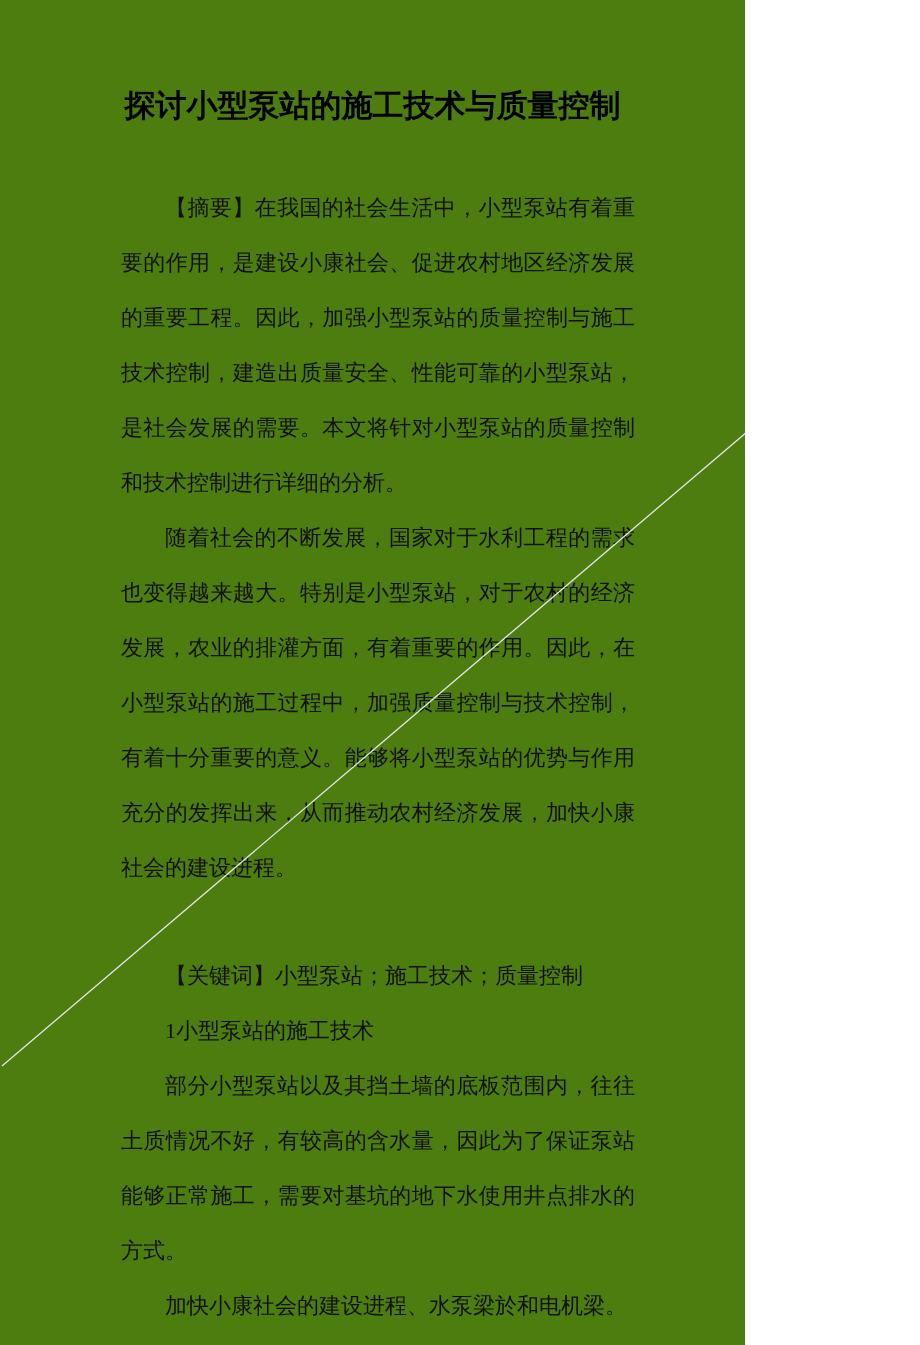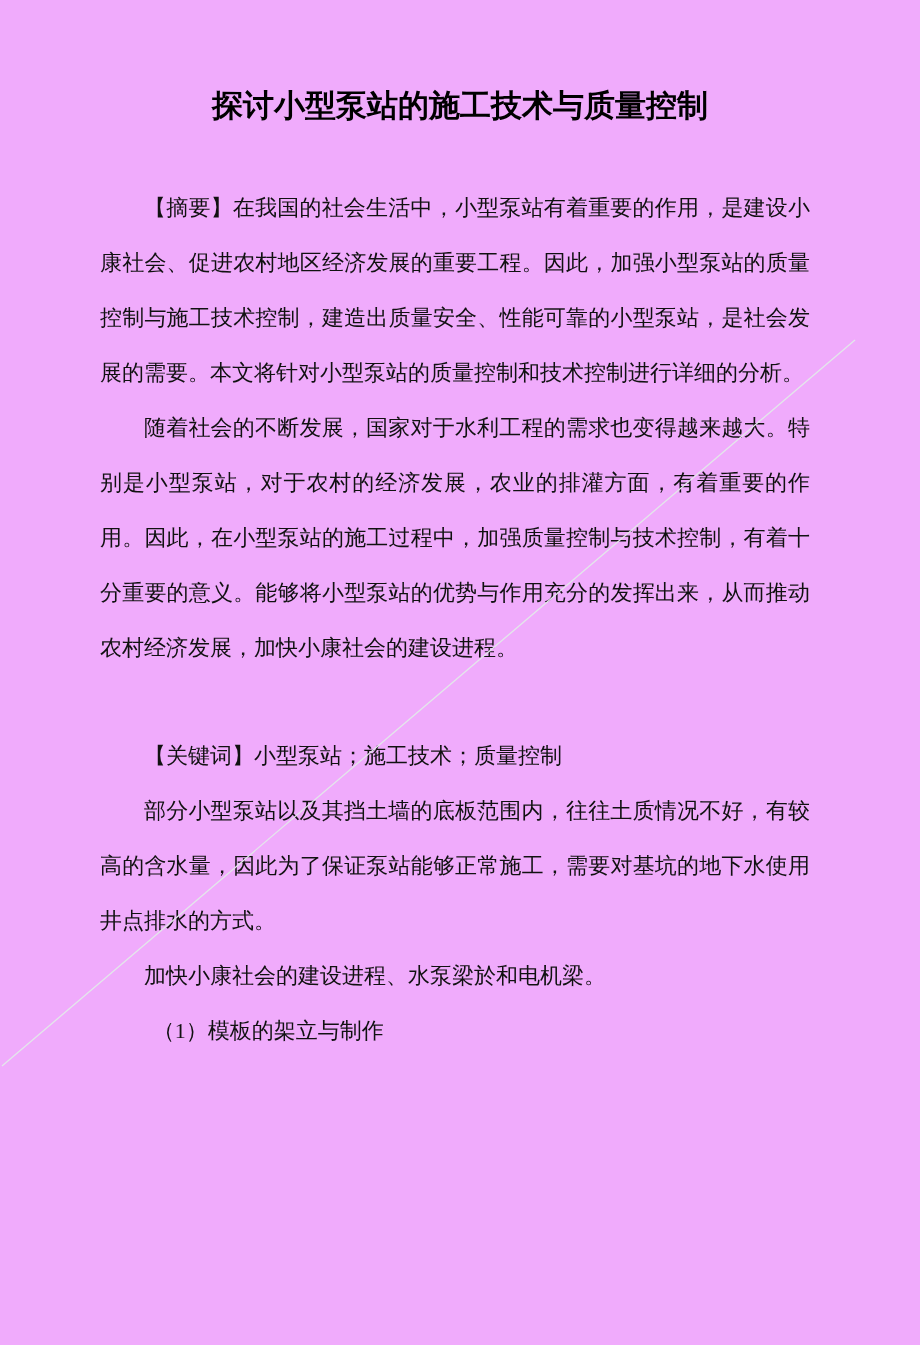--- a/index.html
+++ b/index.html
@@ -2,23 +2,23 @@
 <html><head>
 <meta charset="utf-8">
 <style>
   html, body {
     margin: 0;
     padding: 0;
     background: #ffffff;
   }
   .page {
     position: relative;
-    width: 920px;
+    width: 745px;
     height: 1345px;
-    background: #f0abfc;
+    background: #4d7c0f;
     overflow: hidden;
     font-family: "Liberation Serif", serif;
     color: #111111;
   }
   .watermark {
     position: absolute;
     left: 0;
     top: 0;
     width: 920px;
     height: 1345px;
@@ -37,21 +37,21 @@
   }
   .para {
     margin: 0;
     padding: 0 110px 0 100px;
     font-size: 22px;
     line-height: 55px;
     text-align: justify;
     text-justify: inter-ideograph;
     word-break: break-all;
   }
-  .indent { text-indent: 2em; }
+  .indent { text-indent: 2em; margin-left: 21px; }
   .indent-deep { text-indent: 2.4em; }
   .gap-above-title { margin-top: 54px; }
   .gap-above { margin-top: 53px; }
 </style>
 </head>
 <body>
 
 <div class="page">
 
   <svg class="watermark" width="920" height="1345" viewBox="0 0 920 1345" aria-hidden="true">
@@ -59,20 +59,21 @@
   </svg>
 
   <h1 class="doc-title">探讨小型泵站的施工技术与质量控制</h1>
 
   <p class="para indent gap-above-title">【摘要】在我国的社会生活中，小型泵站有着重要的作用，是建设小康社会、促进农村地区经济发展的重要工程。因此，加强小型泵站的质量控制与施工技术控制，建造出质量安全、性能可靠的小型泵站，是社会发展的需要。本文将针对小型泵站的质量控制和技术控制进行详细的分析。</p>
 
   <p class="para indent">随着社会的不断发展，国家对于水利工程的需求也变得越来越大。特别是小型泵站，对于农村的经济发展，农业的排灌方面，有着重要的作用。因此，在小型泵站的施工过程中，加强质量控制与技术控制，有着十分重要的意义。能够将小型泵站的优势与作用充分的发挥出来，从而推动农村经济发展，加快小康社会的建设进程。</p>
 
   <p class="para indent gap-above">【关键词】小型泵站；施工技术；质量控制</p>
 
+  <p class="para indent">1小型泵站的施工技术</p>
 
 
   <p class="para indent">部分小型泵站以及其挡土墙的底板范围内，往往土质情况不好，有较高的含水量，因此为了保证泵站能够正常施工，需要对基坑的地下水使用井点排水的方式。</p>
 
 
   <p class="para indent">加快小康社会的建设进程、水泵梁於和电机梁。</p>
 
   <p class="para indent-deep">（1）模板的架立与制作</p>
 
 </div>

